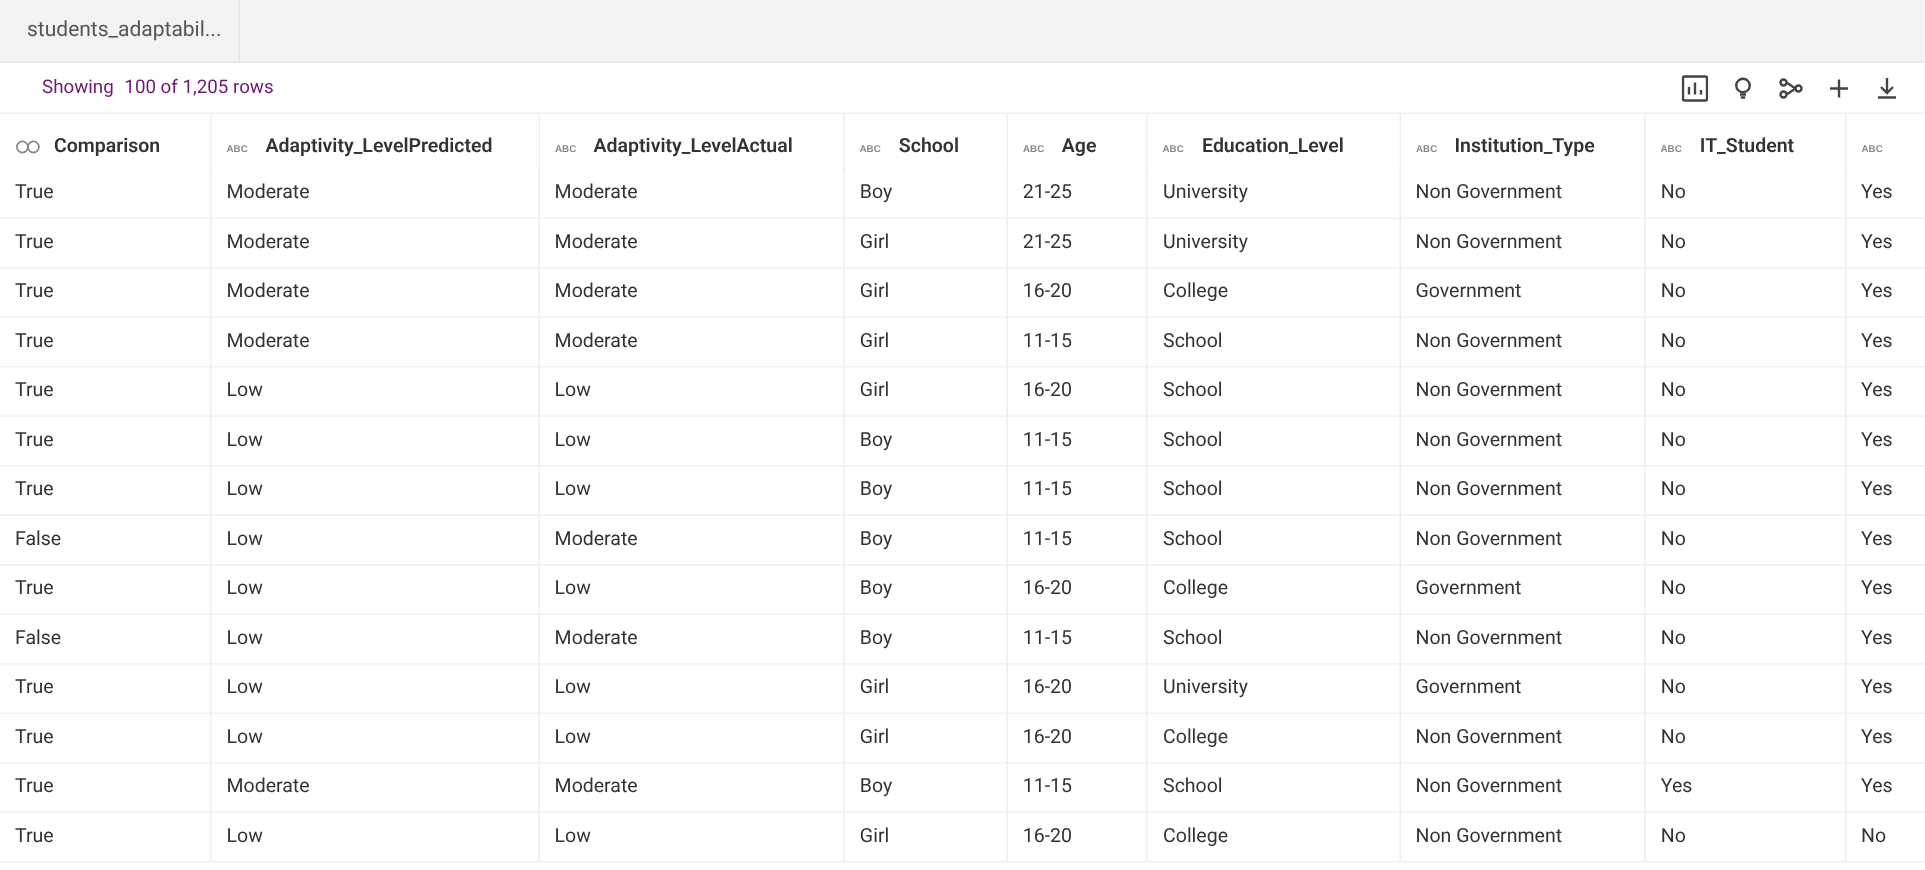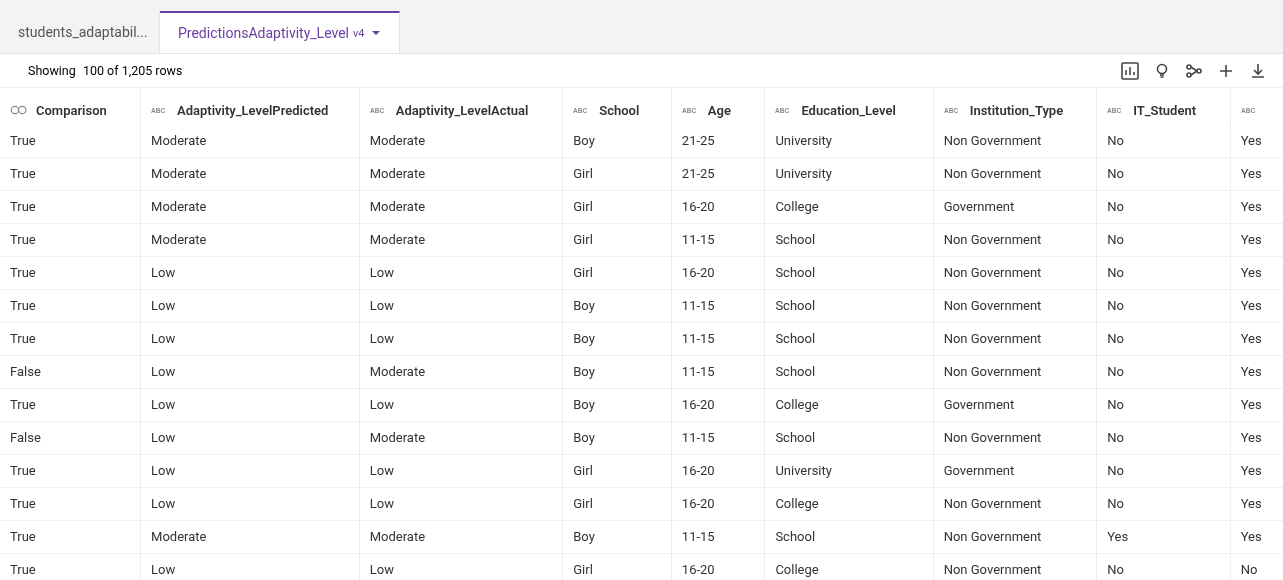--- a/index.html
+++ b/index.html
@@ -9,21 +9,21 @@
     font-size: 13px;
     color: #333;
     background: #f7f7f7;
     width: 1283px;
     height: 580px;
     overflow: hidden;
   }
   .tabs {
     display: flex;
     align-items: flex-end;
-    height: 54px;
+    height: 42px;
     background: #f3f3f3;
     border-bottom: 1px solid #e5e5e5;
   }
   .tab {
     padding: 0 18px;
     height: 42px;
     display: flex;
     align-items: center;
     font-size: 14px;
     color: #555;
@@ -58,21 +58,21 @@
   .toolbar-row {
     display: flex;
     align-items: center;
     justify-content: space-between;
     background: #fff;
     padding: 6px 16px 6px 28px;
     border-bottom: 1px solid #eee;
     height: 34px;
   }
   .row-status {
-    color: #000000;
+    color: #701a75;
     font-size: 12.5px;
   }
   .row-status .lbl { margin-right: 4px; }
   .toolbar-icons {
     display: flex;
     gap: 14px;
     align-items: center;
     color: #444;
   }
   .tb-icon {
@@ -139,29 +139,20 @@
   .table-wrap::-webkit-scrollbar { width: 10px; height: 10px; }
   .table-wrap::-webkit-scrollbar-thumb { background: #c8c8c8; border-radius: 5px; }
   .table-wrap::-webkit-scrollbar-track { background: #f3f3f3; }
 </style>
 </head>
 <body>
 
 <div class="tabs">
   <div class="tab">
     <span>students_adaptabil...</span>
-  </div>
-  <div class="tab active">
-    <span>PredictionsAdaptivity_Level</span>
-    <span class="version">v4</span>
-    <span class="chev">
-      <svg viewBox="0 0 10 10">
-          <path d="M1 3 L5 7 L9 3" fill="#6b3fa0"></path>
-        </svg>
-    </span>
   </div>
 </div>
 
 <div class="toolbar-row">
   <div class="row-status">
     <span class="lbl">Showing</span>
     <span>100 of 1,205 rows</span>
   </div>
   <div class="toolbar-icons">
     <span class="tb-icon">

